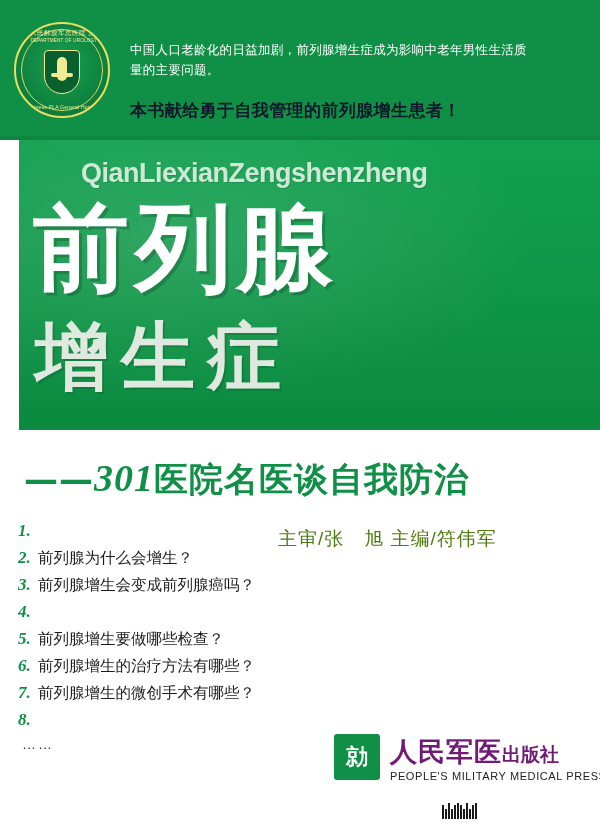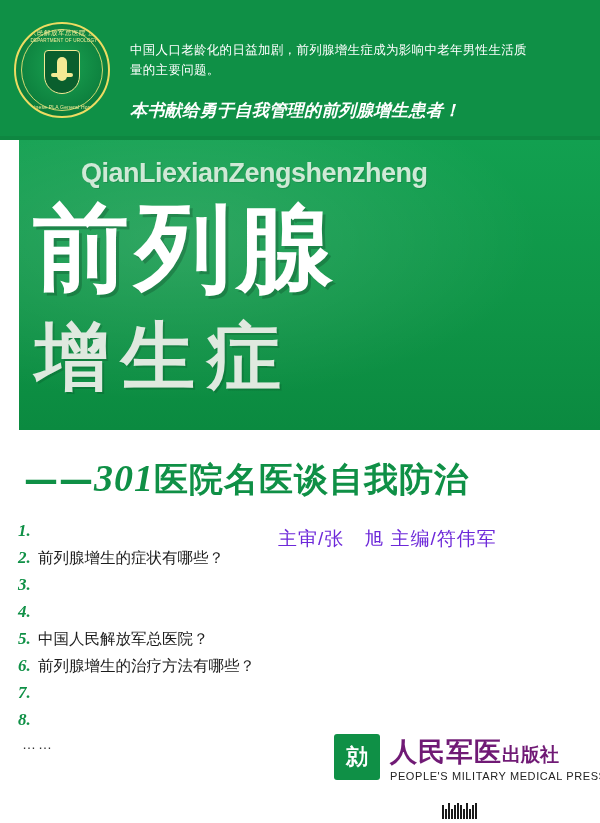--- a/index.html
+++ b/index.html
@@ -114,25 +114,24 @@
     width: 400px;
     color: #ffffff;
     font-size: 12.5px;
     line-height: 20px;
     letter-spacing: 0.3px;
   }
   .header-text-2 {
     position: absolute;
     left: 130px; top: 99px;
     width: 420px;
-    color: #ffffff;
+    color: #0f172a;
     font-size: 17px;
     font-weight: bold;
     letter-spacing: 0.4px;
-    font-style: italic;
   }
 
   
   .main-panel {
     position: absolute;
     left: 5px; top: 140px;
     width: 596px;
     height: 290px;
     background: linear-gradient(180deg, #12a050 0%, #0f9547 55%, #0b8a40 100%);
   }
@@ -235,21 +234,21 @@
     margin-left: 4px;
     font-size: 14px;
     letter-spacing: 2px;
     color: #333;
   }
 
   .authors {
     position: absolute;
     left: 278px; top: 96px;
     font-size: 19px;
-    color: #6d28d9;
+    color: #4d7c0f;
     letter-spacing: 1px;
     white-space: nowrap;
   }
 
   
   .publisher {
     position: absolute;
     left: 334px; top: 302px;
     width: 250px;
     height: 60px;
@@ -348,38 +347,40 @@
     <div class="subtitle-line">
       <span>——</span><span class="num">301</span><span>医院名医谈自我防治</span>
     </div>
 
     <div class="qa-list">
       <div class="qa-item">
         <span class="qa-num">1.</span>
       </div>
       <div class="qa-item">
         <span class="qa-num">2.</span>
-        <span>前列腺增生的症状有哪些？</span>
+        <span>前列腺为什么会增生？</span>
       </div>
       <div class="qa-item">
         <span class="qa-num">3.</span>
+        <span>前列腺增生会变成前列腺癌吗？</span>
       </div>
       <div class="qa-item">
         <span class="qa-num">4.</span>
       </div>
       <div class="qa-item">
         <span class="qa-num">5.</span>
-        <span>中国人民解放军总医院？</span>
+        <span>前列腺增生要做哪些检查？</span>
       </div>
       <div class="qa-item">
         <span class="qa-num">6.</span>
         <span>前列腺增生的治疗方法有哪些？</span>
       </div>
       <div class="qa-item">
         <span class="qa-num">7.</span>
+        <span>前列腺增生的微创手术有哪些？</span>
       </div>
       <div class="qa-item">
         <span class="qa-num">8.</span>
       </div>
       <div class="qa-ellipsis">……</div>
     </div>
 
     <div class="authors">主审/张　旭  主编/符伟军</div>
 
     <div class="publisher">

